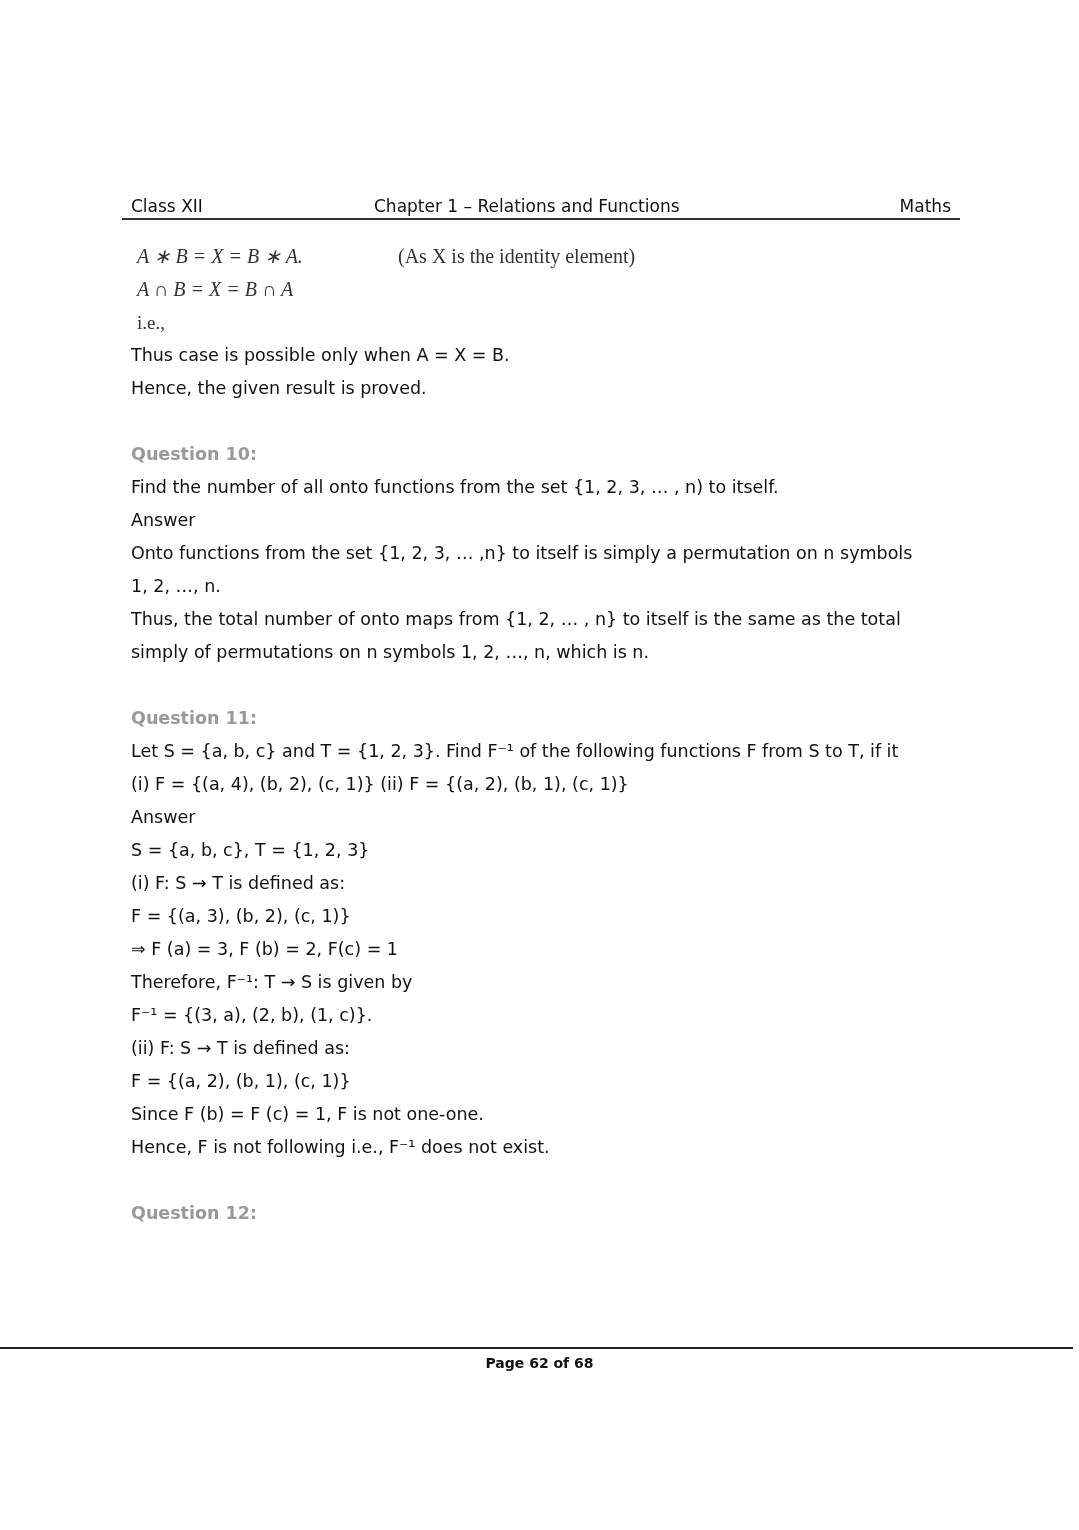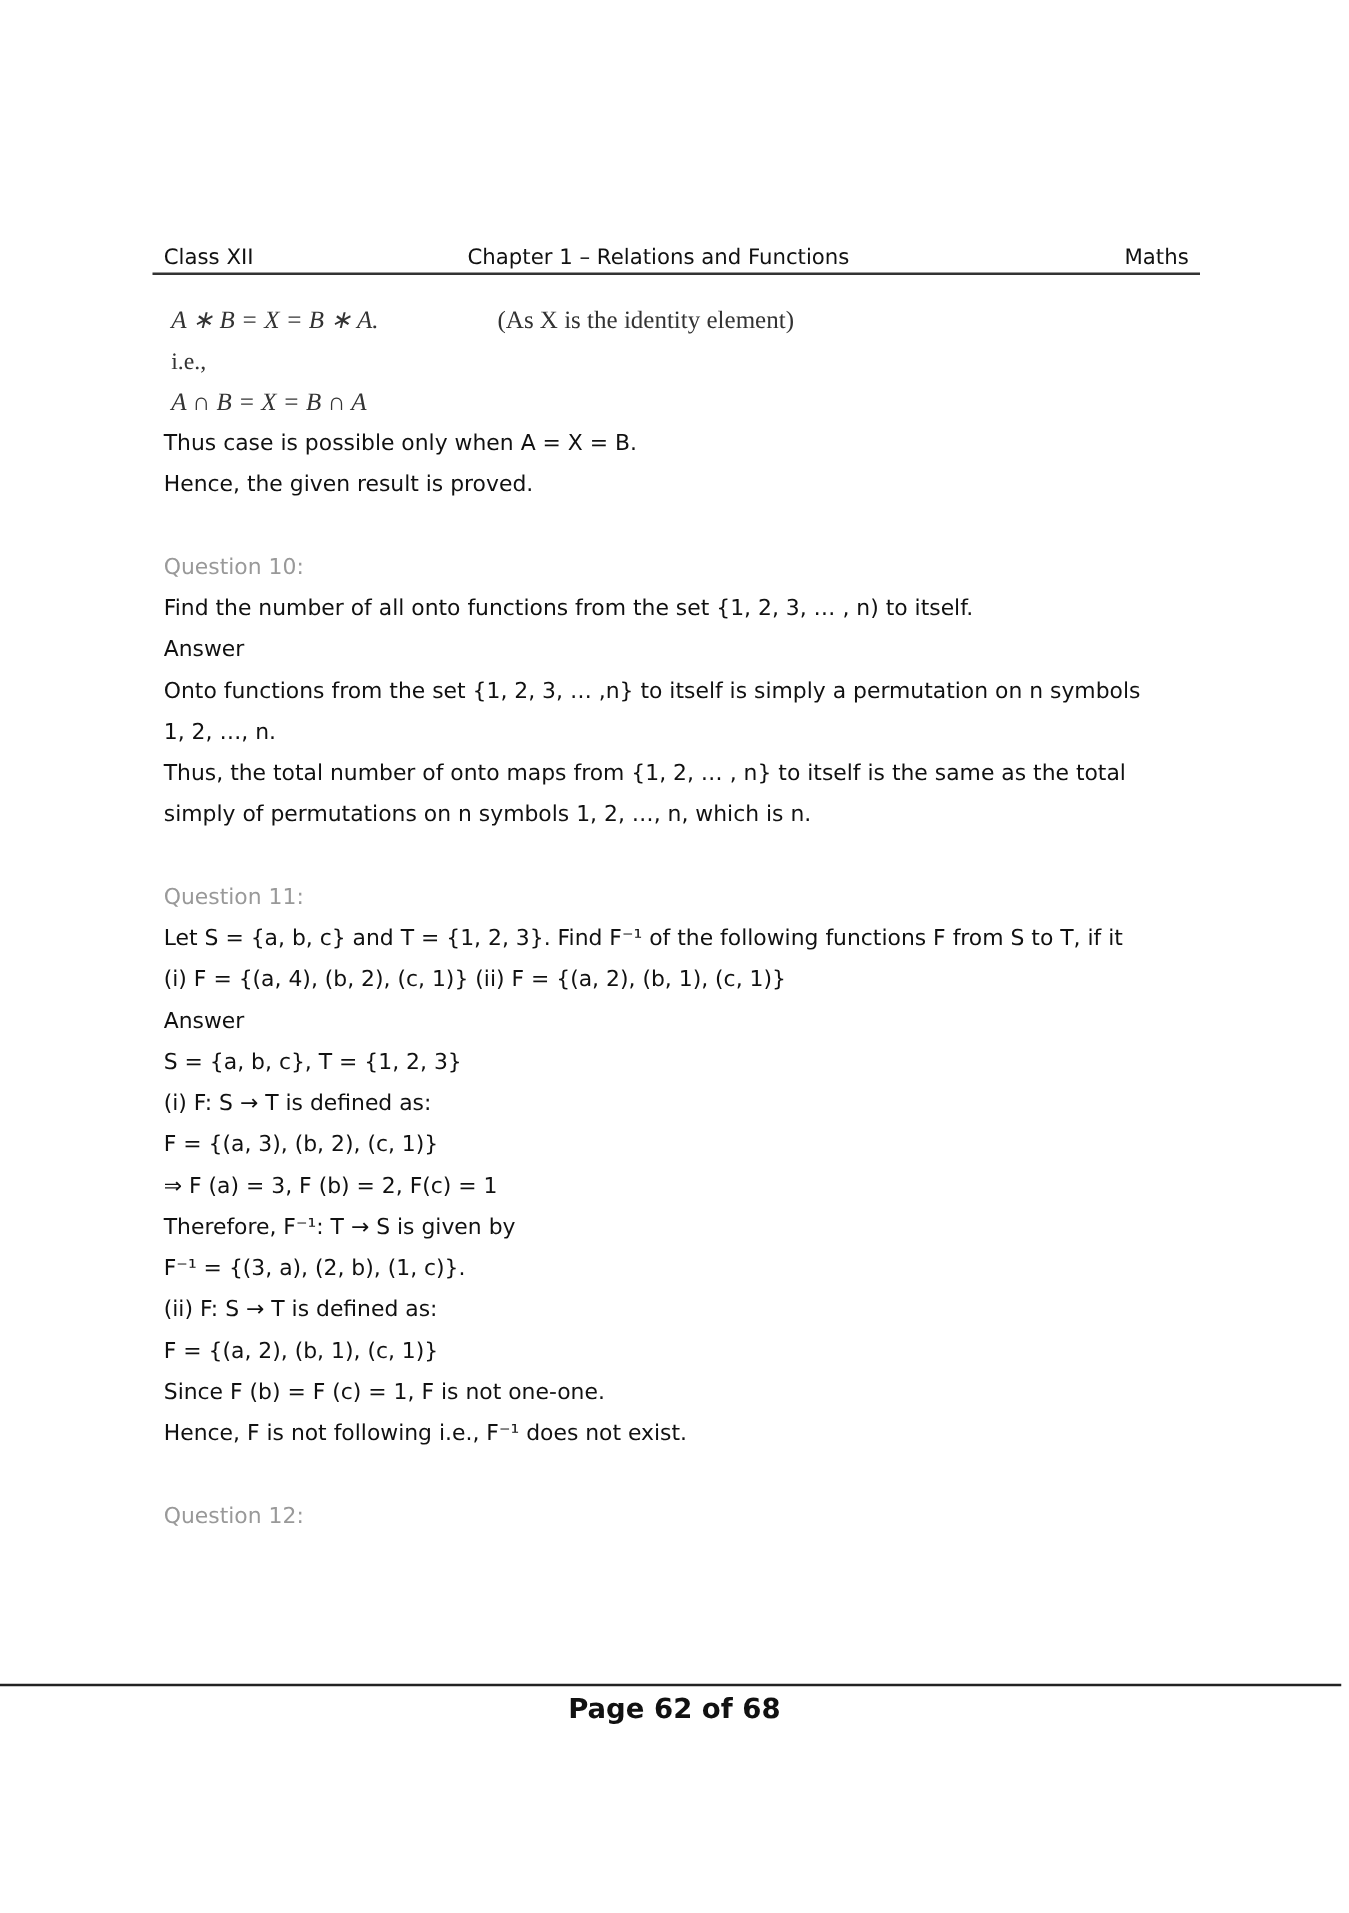--- a/index.html
+++ b/index.html
@@ -8,44 +8,44 @@
   .header { position: absolute; left: 122px; top: 194px; width: 838px; height: 24px;
             border-bottom: 2px solid #333333; font-size: 17px; }
   .header span { position: absolute; top: 2px; }
   .h-left { left: 9px; }
   .h-center { left: 252px; }
   .h-right { right: 9px; }
   .content { position: absolute; left: 131px; top: 240px; width: 830px; }
   .line { font-size: 17.5px; line-height: 33px; height: 33px; white-space: nowrap; }
   .serif { font-family: "Liberation Serif", serif; font-size: 19px; color: #333; }
   .math { font-family: "Liberation Serif", serif; font-size: 20px; color: #333; }
-  .qhead { font-weight: normal; color: #999999; font-size: 17.5px; }
+  .qhead { font-weight: bold; color: #999999; font-size: 17.5px; }
   .gap { height: 33px; }
   .note { position: absolute; left: 267px; }
   .footer-rule { position: absolute; left: 0; top: 1347px; width: 1073px; height: 0;
                  border-top: 2px solid #222; }
   .footer { position: absolute; left: 0; top: 1355px; width: 1079px; text-align: center;
-            font-weight: bold; font-size: 22px; color: #111; }
+            font-weight: bold; font-size: 14px; color: #111; }
 </style>
 </head>
 <body>
 
 <div class="header">
   <span class="h-left">Class XII</span>
   <span class="h-center">Chapter 1 – Relations and Functions</span>
   <span class="h-right">Maths</span>
 </div>
 
 <div class="content">
   <div class="line math" style="position:relative; font-style:italic; padding-left:6px;">
     <span>A ∗ B = X = B ∗ A.</span>
     <span class="note" style="font-style:normal;">(As X is the identity element)</span>
   </div>
+  <div class="line math" style="font-style:italic; padding-left:6px;">A ∩ B = X = B ∩ A</div>
   <div class="line serif" style="padding-left:6px;">i.e.,</div>
-  <div class="line math" style="font-style:italic; padding-left:6px;">A ∩ B = X = B ∩ A</div>
   <div class="line">Thus case is possible only when A = X = B.</div>
   <div class="line">Hence, the given result is proved.</div>
   <div class="gap"></div>
 
   <div class="line qhead">Question 10:</div>
   <div class="line">Find the number of all onto functions from the set {1, 2, 3, … , n) to itself.</div>
   <div class="line">Answer</div>
   <div class="line">Onto functions from the set {1, 2, 3, … ,n} to itself is simply a permutation on n symbols</div>
   <div class="line">1, 2, …, n.</div>
   <div class="line">Thus, the total number of onto maps from {1, 2, … , n} to itself is the same as the total</div>

